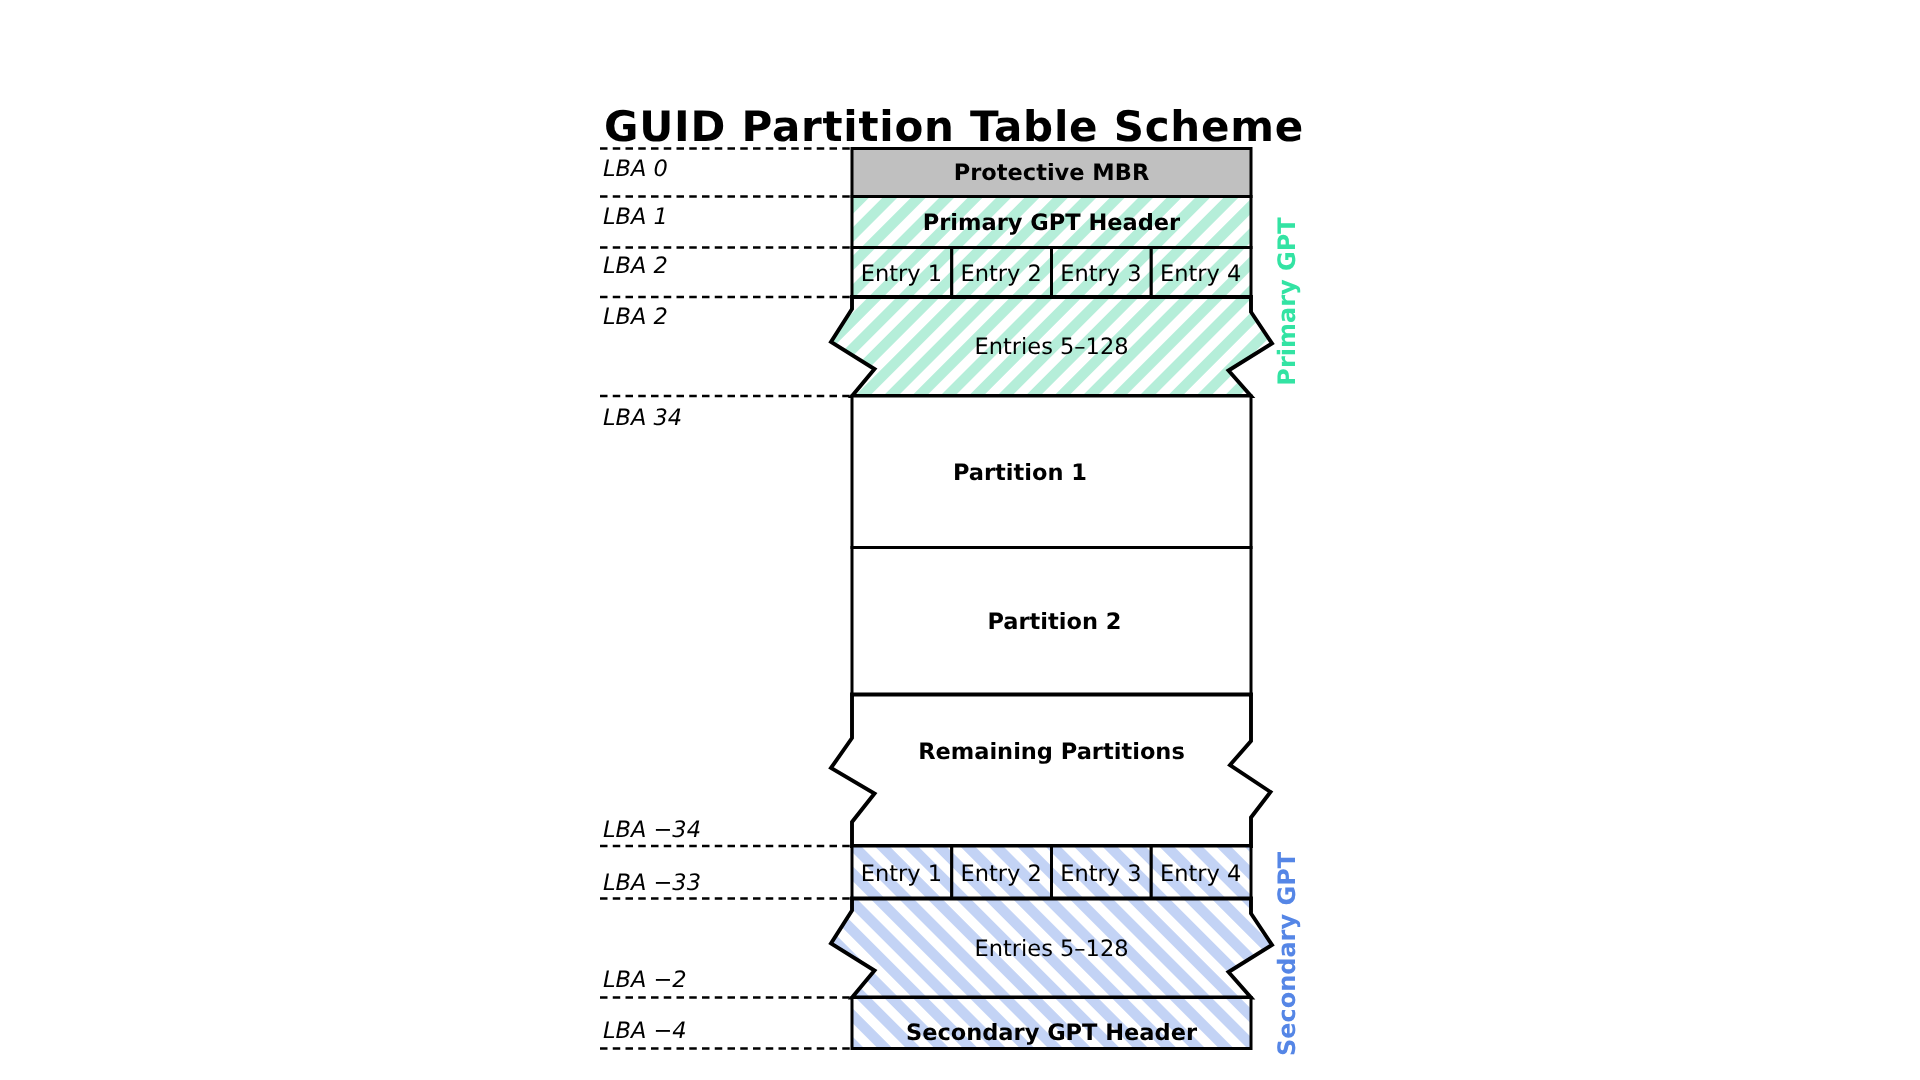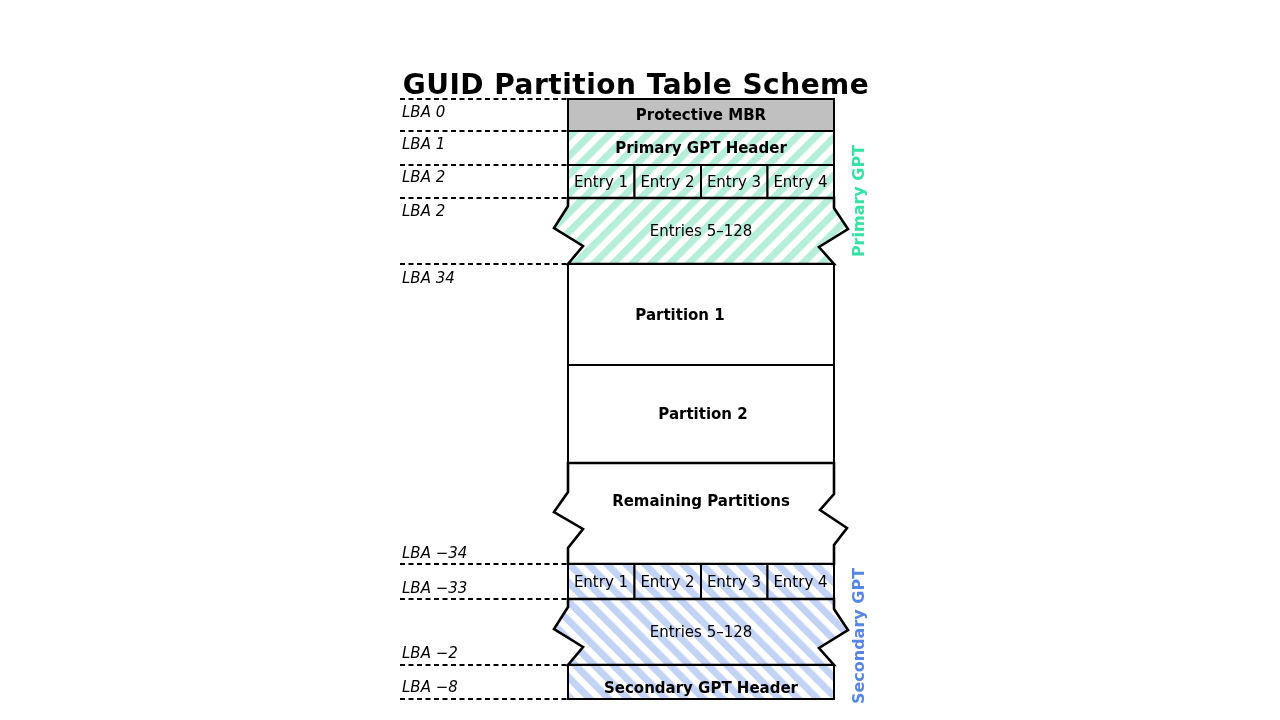--- a/index.html
+++ b/index.html
@@ -125,21 +125,21 @@
   </svg>
 
   <div class="lba" style="top:102px">LBA 0</div>
   <div class="lba" style="top:134px">LBA 1</div>
   <div class="lba" style="top:167px">LBA 2</div>
   <div class="lba" style="top:201px">LBA 2</div>
   <div class="lba" style="top:268px">LBA 34</div>
   <div class="lba" style="top:543px">LBA −34</div>
   <div class="lba" style="top:578px">LBA −33</div>
   <div class="lba" style="top:643px">LBA −2</div>
-  <div class="lba" style="top:677px">LBA −8</div>
+  <div class="lba" style="top:677px">LBA −4</div>
 
   <div class="lbl bold" style="left:568px;top:131px;width:266px;height:34px">Primary GPT Header</div>
   <div class="lbl bold" style="left:568px;top:99px;width:266px;height:32px">Protective MBR</div>
 
   <div class="lbl" style="left:568px;top:165px;width:66px;height:33px">Entry 1</div>
   <div class="lbl" style="left:634.5px;top:165px;width:66px;height:33px">Entry 2</div>
   <div class="lbl" style="left:701px;top:165px;width:66px;height:33px">Entry 3</div>
   <div class="lbl" style="left:767.5px;top:165px;width:66px;height:33px">Entry 4</div>
 
   <div class="lbl" style="left:568px;top:198px;width:266px;height:66px">Entries 5–128</div>

